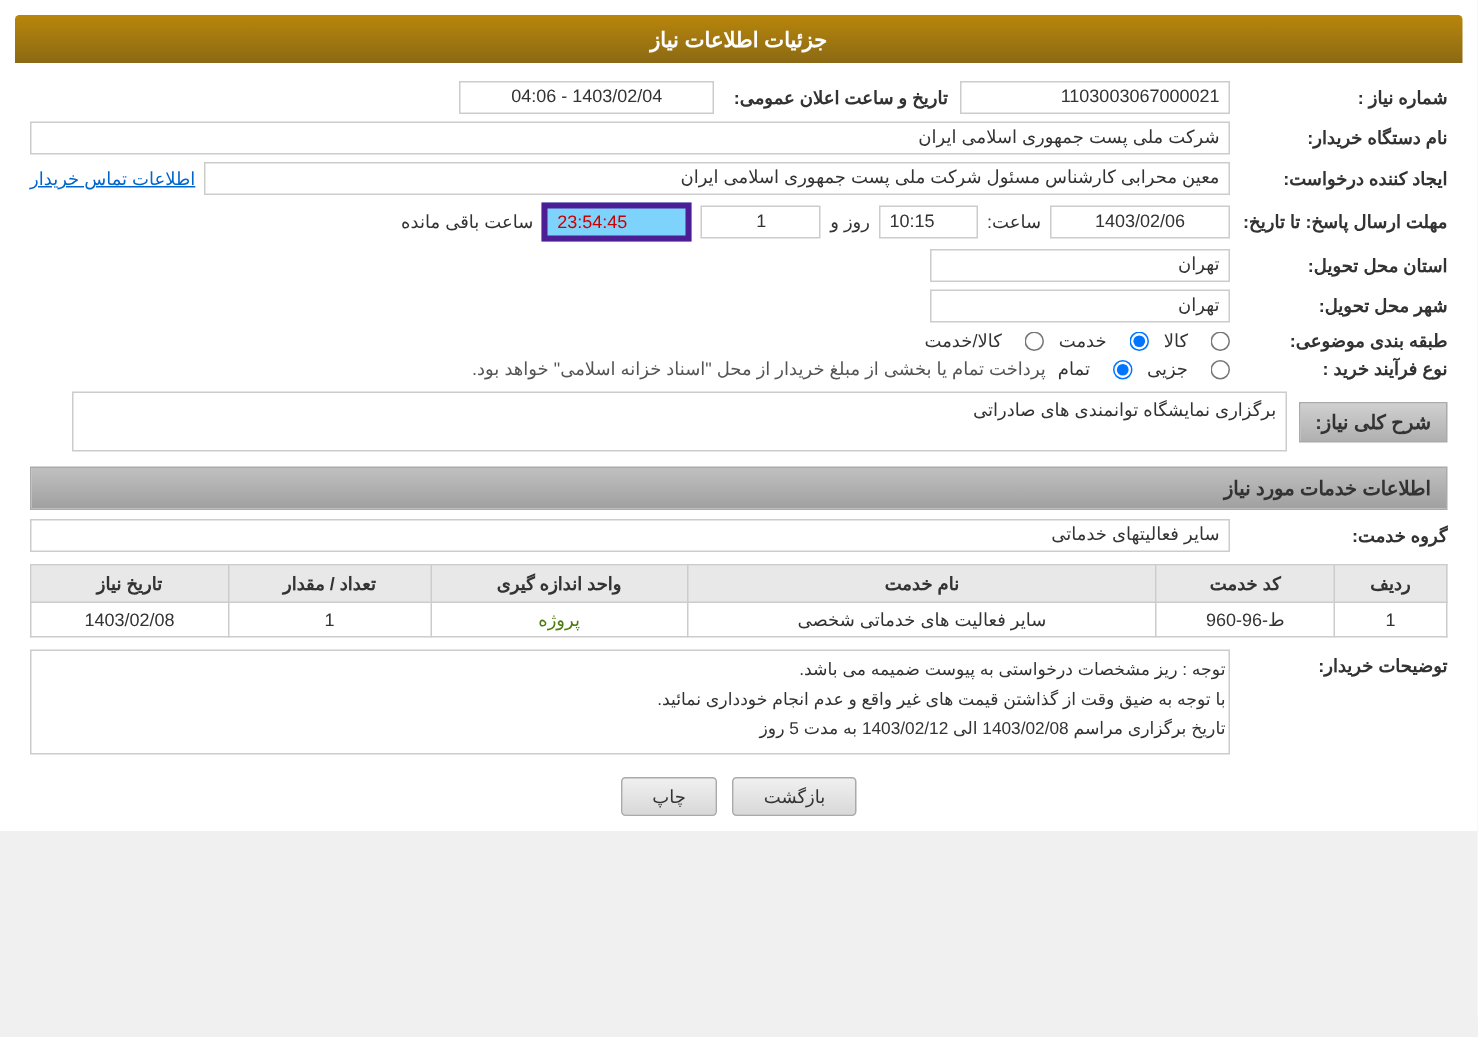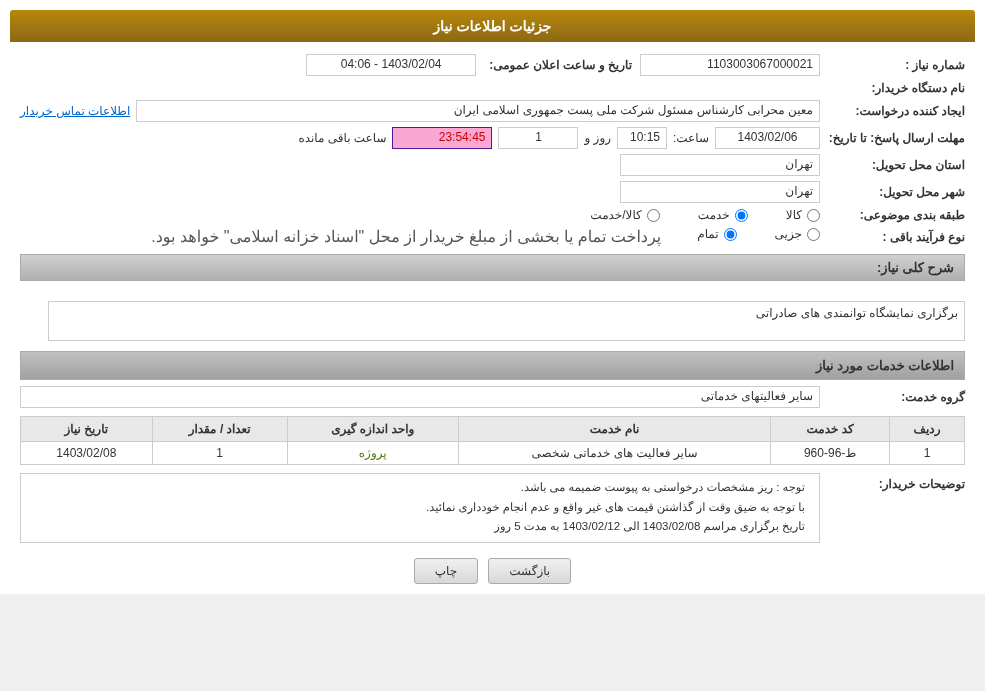--- a/index.html
+++ b/index.html
@@ -42,27 +42,26 @@
       cursor: pointer;
     }
     .radio-group {
       display: flex;
       align-items: center;
       gap: 10px;
     }
     .radio-item {
       display: flex;
       align-items: center;
-      gap: 5px;
+      gap: 15px;
       direction: rtl;
-      margin-left: 28px;
     }
     .note-text {
       color: #555;
-      font-size: 16px;
+      font-size: 12px;
     }
     .service-table {
       width: 100%;
       border-collapse: collapse;
       margin: 8px 0;
     }
     .service-table th {
       background: #e8e8e8;
       border: 1px solid #ccc;
       padding: 5px 8px;
@@ -128,59 +127,59 @@
       min-height: 22px;
       display: block;
       text-align: right;
     }
     .date-input {
       border: 1px solid #ccc;
       background: #fff;
       padding: 2px 6px;
       min-height: 22px;
       text-align: center;
-      width: 105px;
+      width: 120px;
     }
     .time-input {
       border: 1px solid #ccc;
       background: #fff;
       padding: 2px 6px;
       min-height: 22px;
-      text-align: right;
-      width: 50px;
+      text-align: left;
+      width: 66px;
     }
     .timer-box {
       border: 1px solid #ccc;
       background: #fff;
       padding: 2px 6px;
       min-height: 22px;
       text-align: center;
       width: 80px;
     }
     .remaining-box {
-      border: 1px solid #4c1d95;
-      background: #f9a8d4;
-      padding: 2px 6px;
-      min-height: 22px;
-      text-align: right;
+      border: 4px solid #4c1d95;
+      background: #7dd3fc;
+      padding: 2px 6px;
+      min-height: 22px;
+      text-align: left;
       width: 100px;
       color: #c00;
     }
     .desc-box {
       border: 1px solid #ccc;
       background: #fff;
       padding: 4px 6px;
       min-height: 40px;
       text-align: right;
       width: 100%;
     }
     .buyer-desc-box {
       border: 1px solid #ccc;
       background: #fff;
-      padding: 4px 14px;
+      padding: 4px 2px;
       min-height: 70px;
       text-align: right;
       width: 100%;
       font-size: 11.5px;
       line-height: 1.7;
     }
   </style>
 </head>
 <body>
 
@@ -198,20 +197,23 @@
         <div style="display:flex; align-items:center; gap:8px; direction:rtl;">
           <span class="box" style="width:180px; display:inline-block;">1103003067000021</span>
           <span class="lbl" style="width:auto;">تاریخ و ساعت اعلان عمومی:</span>
           <span class="box" style="width:170px; display:inline-block; text-align:center;">1403/02/04 - 04:06</span>
         </div>
       </div>
     </div>
 
     <div class="row-flex">
       <span class="lbl">نام دستگاه خریدار:</span>
+      <div class="val-wrap">
+        <span class="box" style="display:block;">شرکت ملی پست جمهوری اسلامی ایران</span>
+      </div>
     </div>
 
     <div class="row-flex">
       <span class="lbl">ایجاد کننده درخواست:</span>
       <div class="val-wrap">
         <div style="display:flex; align-items:center; gap:6px; direction:rtl;">
           <span class="box" style="flex:1;">معین محرابی   کارشناس مسئول   شرکت ملی پست جمهوری اسلامی ایران</span>
           <span class="link-blue">اطلاعات تماس خریدار</span>
         </div>
       </div>
@@ -260,39 +262,39 @@
           </label>
           <label class="radio-item">
             <input type="radio" name="category" style="">
             <span>کالا/خدمت</span>
           </label>
         </div>
       </div>
     </div>
 
     <div class="row-flex">
-      <span class="lbl">نوع فرآیند باقی :</span>
+      <span class="lbl">نوع فرآیند خرید :</span>
       <div class="val-wrap">
         <div style="display:flex; align-items:flex-start; direction:rtl; gap:8px; flex-wrap:wrap;">
           <div class="radio-group" style="direction:rtl;">
             <label class="radio-item">
               <input type="radio" name="purchase_type" style="">
               <span>جزیی</span>
             </label>
             <label class="radio-item">
               <input type="radio" name="purchase_type" checked="" style="">
               <span>تمام</span>
             </label>
           </div>
           <span class="note-text">پرداخت تمام یا بخشی از مبلغ خریدار از محل "اسناد خزانه اسلامی" خواهد بود.</span>
         </div>
       </div>
     </div>
 
-    <div style="margin: 8px 0 4px 0; direction: rtl; display:flex; gap:20px;flex-direction:column;">
+    <div style="margin: 8px 0 4px 0; direction: rtl; display:flex; align-items:center; gap:8px;">
       <span style="font-weight:bold; font-size:13px; color:#333; background: linear-gradient(to bottom,#d0d0d0,#b0b0b0); padding:5px 10px; border:1px solid #aaa; flex-shrink:0;">شرح کلی نیاز:</span>
       <div style="flex:1;padding-left:28px;">
         <div class="desc-box">برگزاری نمایشگاه توانمندی های صادراتی</div>
       </div>
     </div>
 
     <div class="section-title">اطلاعات خدمات مورد نیاز</div>
 
     <div class="row-flex">
       <span class="lbl">گروه خدمت:</span>

